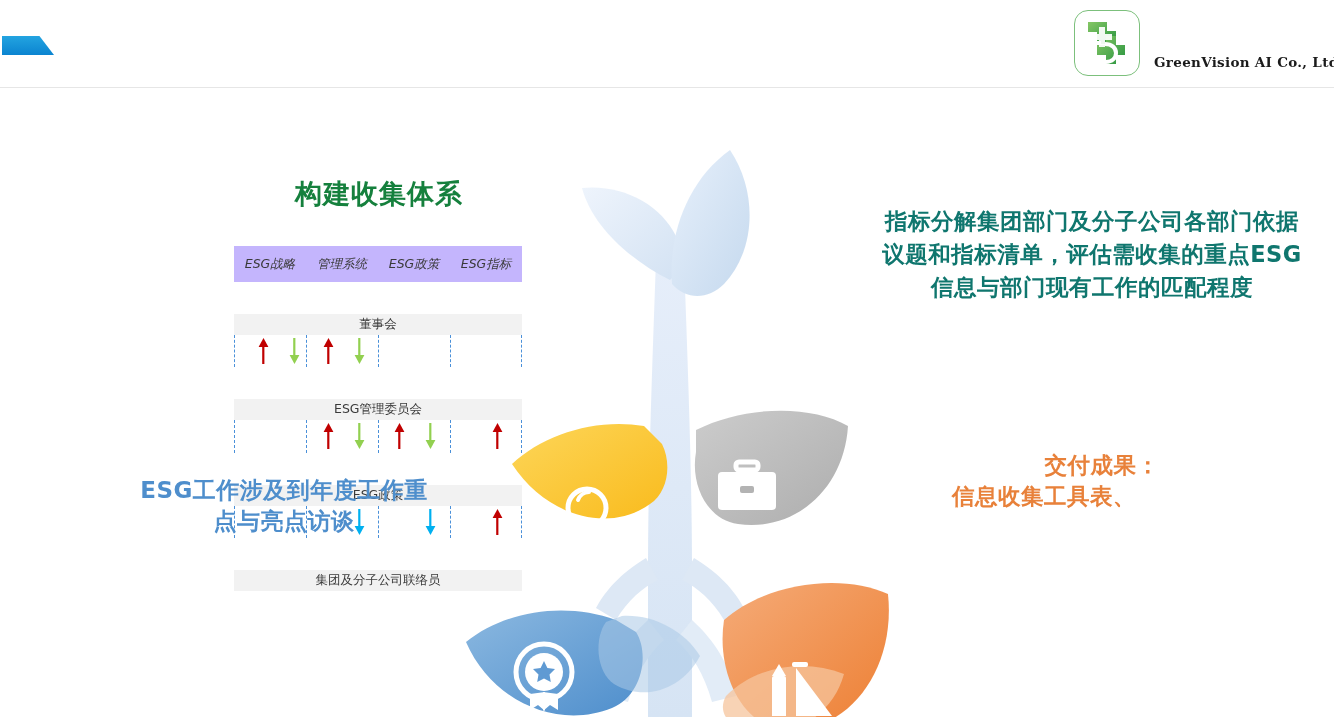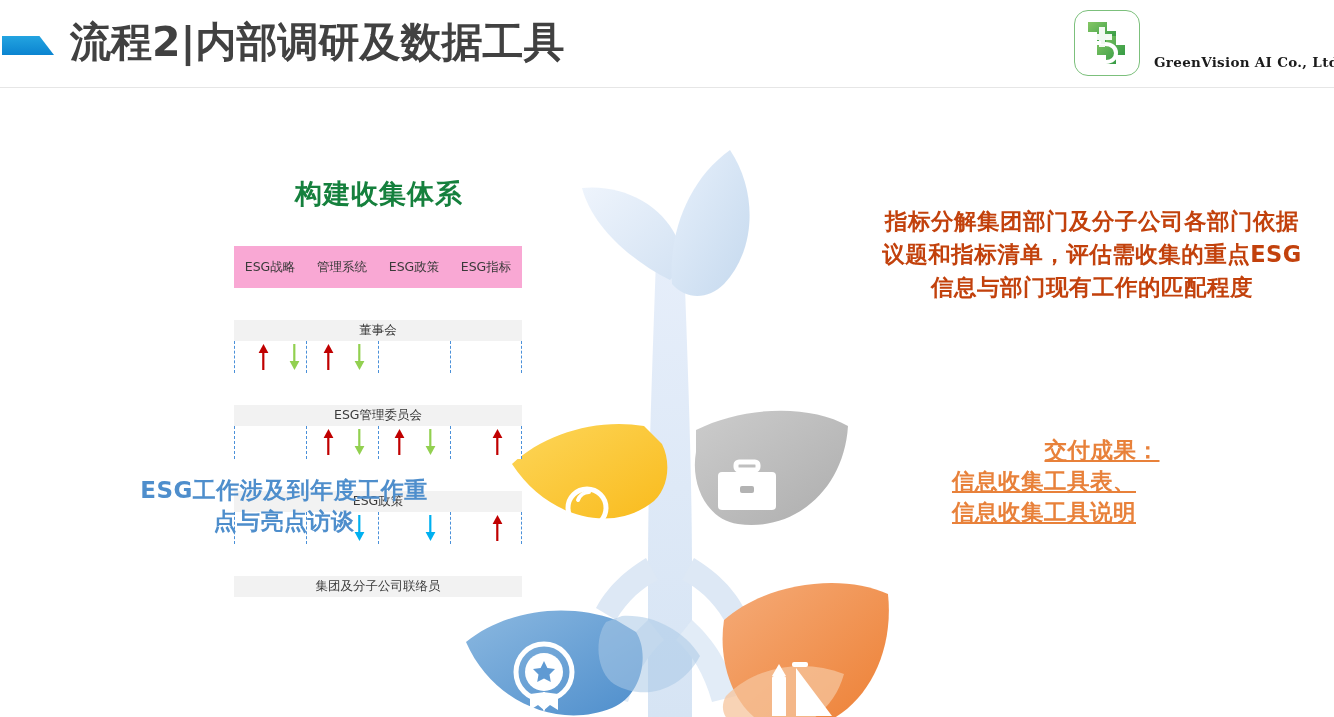--- a/index.html
+++ b/index.html
@@ -58,22 +58,22 @@
     text-align: center; font-size: 27px; font-weight: bold; color: #15803d;
     font-family: "DejaVu Serif", "Liberation Serif", serif;
     letter-spacing: 1px;
   }
   .matrix {
     position: absolute; left: 234px; top: 246px;
     width: 288px; height: 185px;
     background: #ffffff;
   }
   .matrix-head {
-    position: relative; height: 42px; background: #f9a8d4;
-    display: flex; align-items: center;
+    position: relative; height: 36px; background: #c4b5fd;
+    display: flex; align-items: center; font-style: italic;
   }
   .matrix-head .col {
     flex: 1; text-align: center; font-size: 12.5px; color: #3a3a3a;
     font-family: "DejaVu Sans", "Liberation Sans", sans-serif;
     white-space: nowrap;
   }
   .band {
     position: relative; height: 21px; background: #f2f2f2;
     display: flex; align-items: center; justify-content: center;
     font-size: 12.5px; color: #3a3a3a;
@@ -86,46 +86,44 @@
   .vline {
     position: absolute; top: 0; bottom: 0; width: 0;
     border-left: 1px dashed #4a90d9;
   }
   .arrow { position: absolute; top: 3px; width: 11px; height: 26px; }
 
   
   .txt-gray {
     position: absolute; left: 882px; top: 205px; width: 420px;
     text-align: center; font-size: 22.5px; font-weight: bold;
-    line-height: 33px; color: #c2410c; letter-spacing: 0.5px;
+    line-height: 33px; color: #0f766e; letter-spacing: 0.5px;
     font-family: "DejaVu Sans", "Liberation Sans", sans-serif;
   }
   .txt-orange {
-    position: absolute; left: 952px; top: 435px; width: 300px;
+    position: absolute; left: 952px; top: 450px; width: 300px;
     text-align: left; font-size: 22.5px; font-weight: bold;
     line-height: 31px; color: #e8813a; letter-spacing: 0.5px;
     font-family: "DejaVu Sans", "Liberation Sans", sans-serif;
-    text-decoration: underline;
   }
   .txt-orange .ln1 { display: block; text-align: center; }
   .txt-blue {
     position: absolute; left: 138px; top: 475px; width: 292px;
     text-align: center; font-size: 23px; font-weight: bold;
     line-height: 31px; color: #4e8ecc; letter-spacing: 0.5px;
     font-family: "DejaVu Sans", "Liberation Sans", sans-serif;
   }
 </style>
 </head>
 <body>
 
 <div class="slide">
 
   <div class="header">
     <div class="title-chevron"></div>
-    <div class="page-title">流程2|内部调研及数据工具</div>
     <div class="header-rule"></div>
 
     <div class="logo">
       <div class="logo-mark">
         <svg width="63" height="63" viewBox="0 0 63 63" aria-hidden="true">
           <defs>
             <linearGradient id="lgG" x1="0" y1="0" x2="1" y2="1">
               <stop offset="0%" stop-color="#86c765"></stop>
               <stop offset="100%" stop-color="#27933f"></stop>
             </linearGradient>
@@ -313,18 +311,17 @@
           </svg></div>
       </div>
     <div class="band">集团及分子公司联络员</div>
   </div>
 
   <div class="txt-gray">指标分解集团部门及分子公司各部门依据议题和指标清单，评估需收集的重点ESG信息与部门现有工作的匹配程度</div>
 
   <div class="txt-orange">
     <span class="ln1">交付成果：</span>
     <span>信息收集工具表、</span><br>
-    <span>信息收集工具说明</span>
   </div>
 
   <div class="txt-blue">ESG工作涉及到年度工作重点与亮点访谈</div>
 
 </div>
 
 </body></html>

